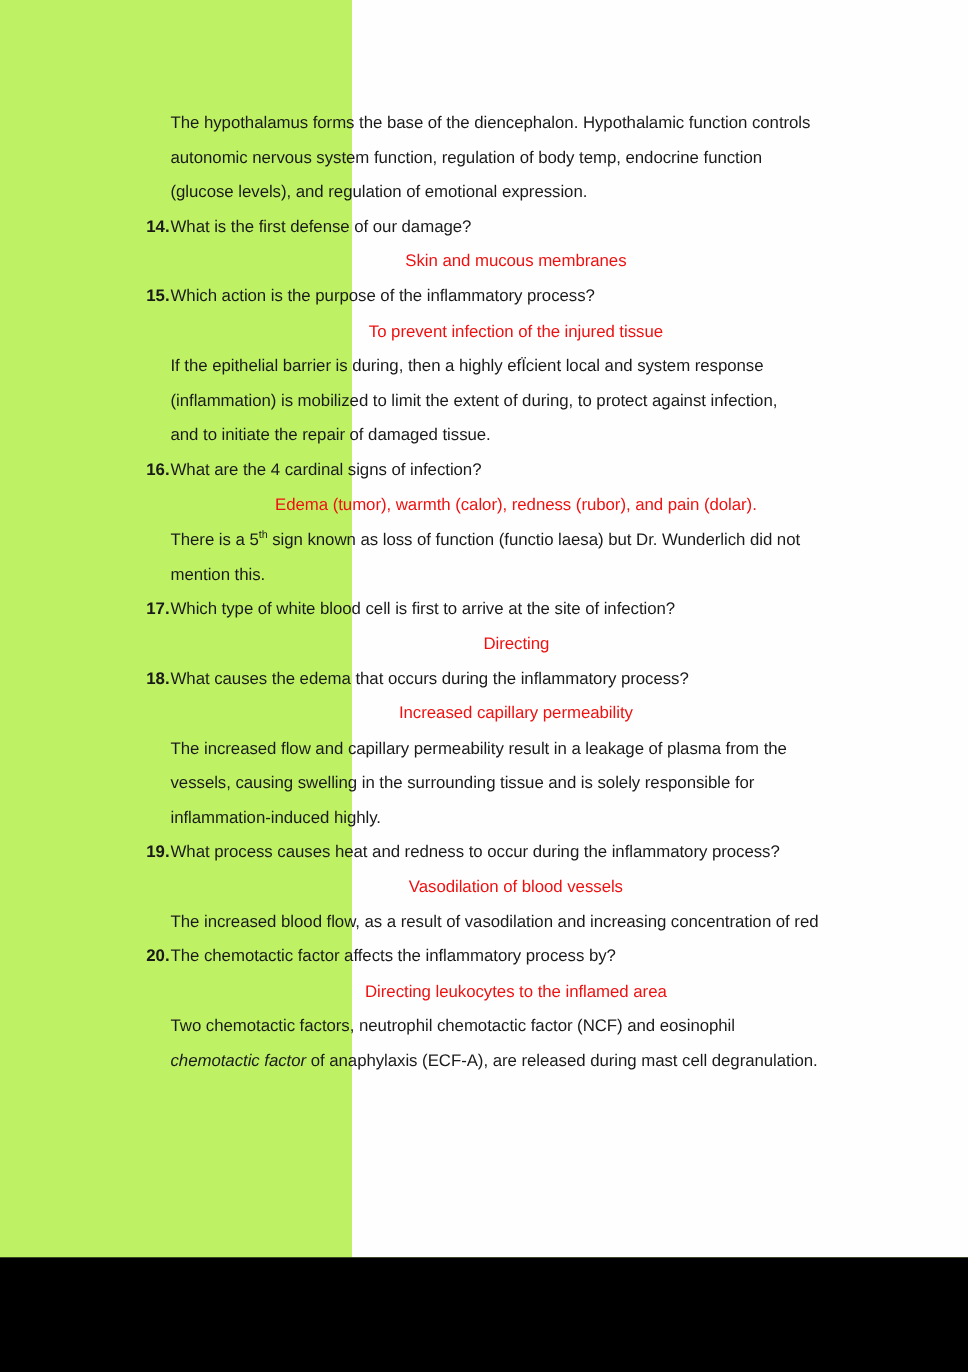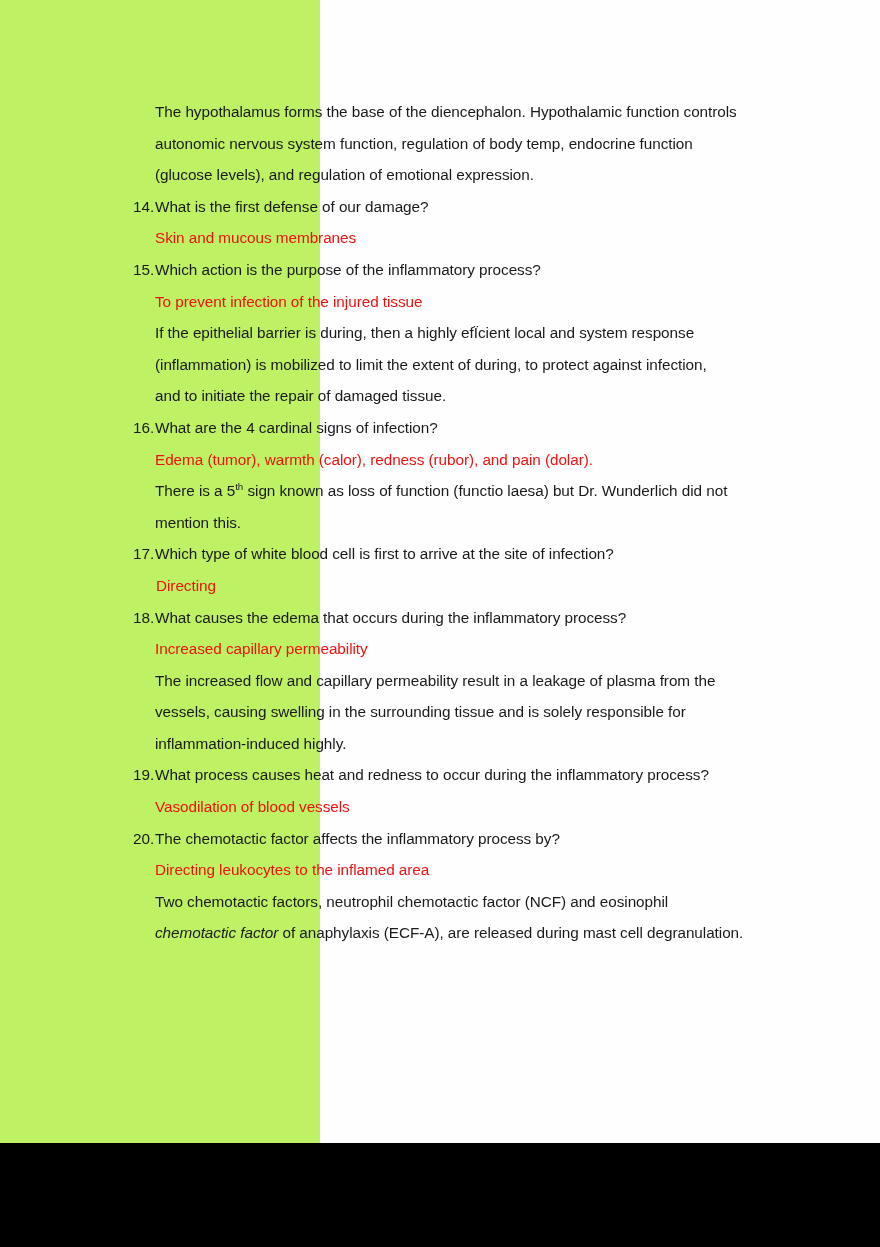--- a/index.html
+++ b/index.html
@@ -41,27 +41,29 @@
     white-space: nowrap;
     letter-spacing: -0.05px;
   }
   .num {
     position: absolute;
     left: 0;
     top: 0;
     width: 22px;
     text-align: left;
     color: #1a1a1a;
+    font-weight: bold;
   }
   .body-text {
     display: block;
     padding-left: 22px;
   }
   .answer {
     color: #ee1111;
+    text-align: center;
   }
   .answer-indent {
     padding-left: 23px;
   }
   sup {
     font-size: 0.64em;
     vertical-align: super;
     line-height: 0;
   }
   .ital {
@@ -176,20 +178,24 @@
     </div>
 
     <div class="line">
       <span class="num">19.</span>
       <span class="body-text">What process causes heat and redness to occur during the inflammatory process?</span>
     </div>
     <div class="line">
       <span class="num"></span>
       <span class="body-text answer">Vasodilation of blood vessels</span>
     </div>
+    <div class="line">
+      <span class="num"></span>
+      <span class="body-text">The increased blood flow, as a result of vasodilation and increasing concentration of red</span>
+    </div>
 
     <div class="line">
       <span class="num">20.</span>
       <span class="body-text">The chemotactic factor affects the inflammatory process by?</span>
     </div>
     <div class="line">
       <span class="num"></span>
       <span class="body-text answer">Directing leukocytes to the inflamed area</span>
     </div>
     <div class="line">

